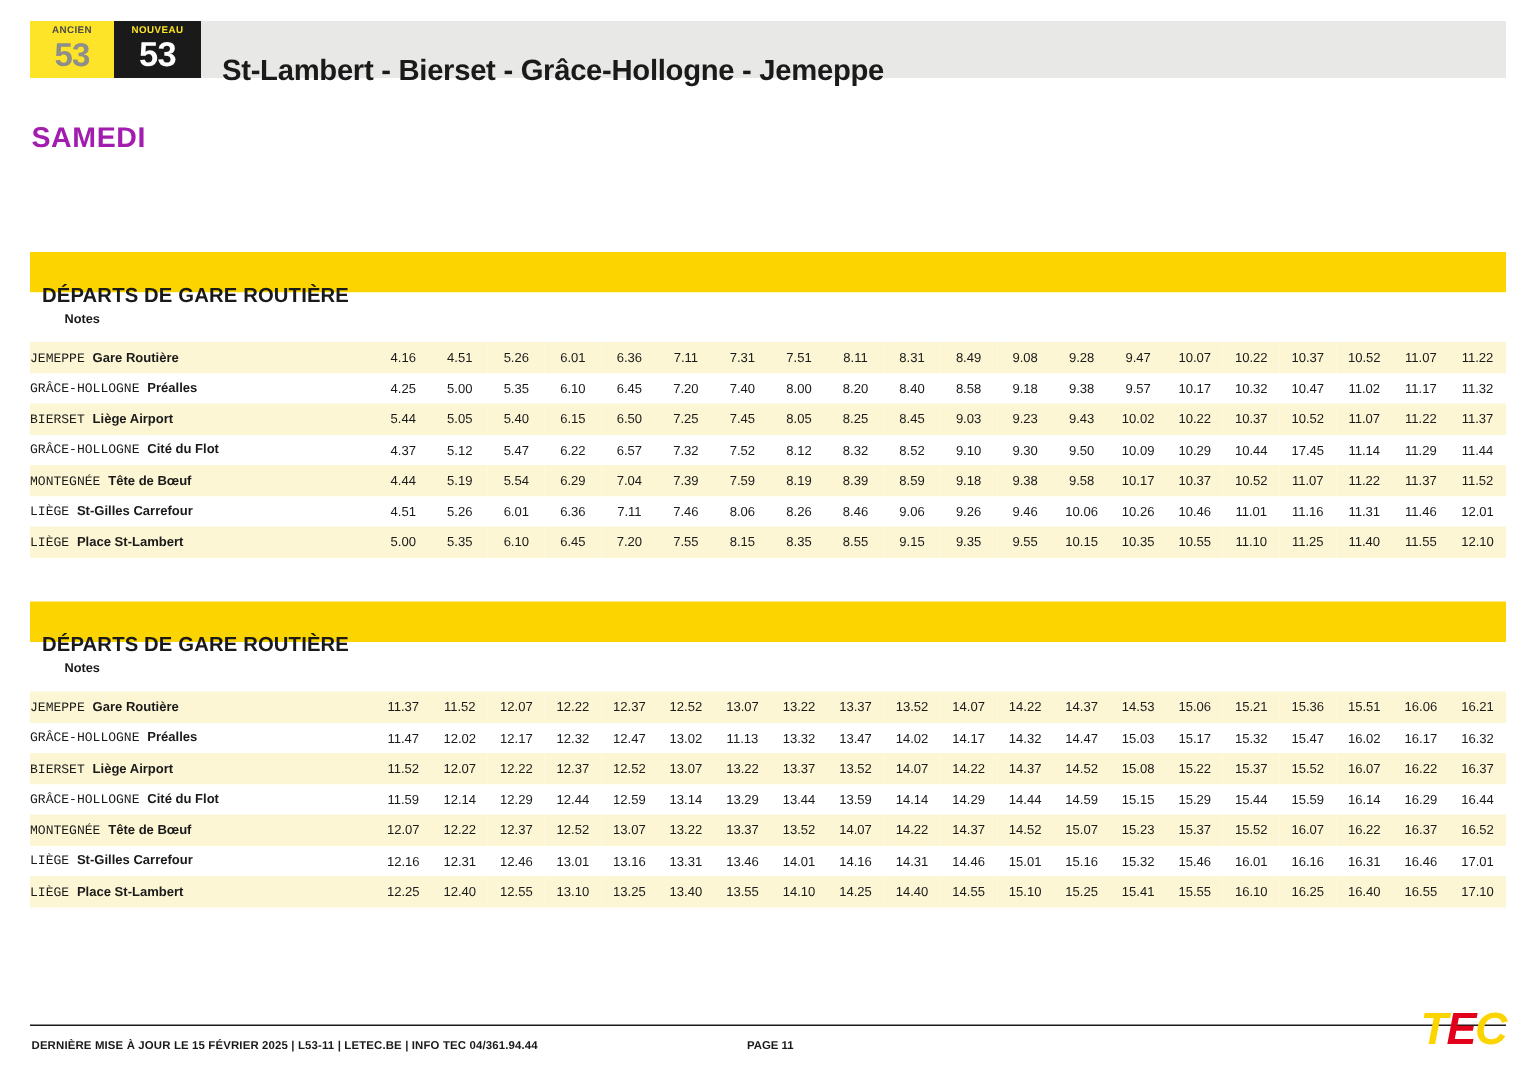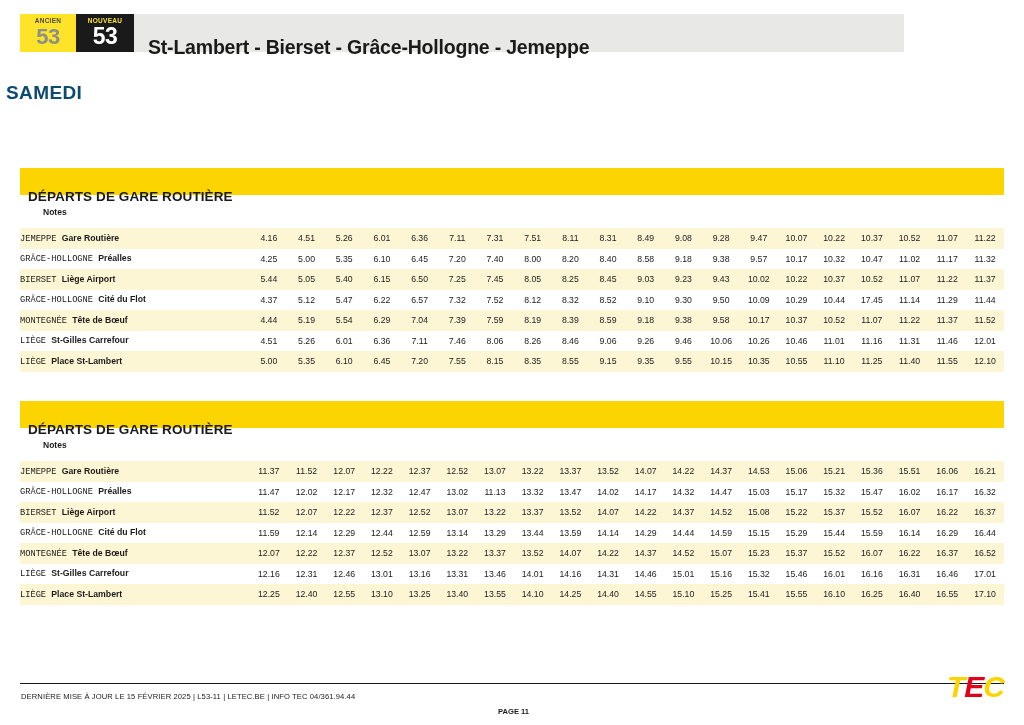--- a/index.html
+++ b/index.html
@@ -13,21 +13,21 @@
     position: relative;
     width: 1024px; height: 725px;
     background: #ffffff;
     overflow: hidden;
   }
 
   
   .header {
     position: absolute;
     left: 20px; top: 14px;
-    width: 884px; height: 38px;
+    width: 984px; height: 38px;
     background: #e8e8e6;
     display: flex;
     align-items: stretch;
   }
   .badge-old {
     width: 56px;
     background: #fde428;
     display: flex; flex-direction: column;
     align-items: center; justify-content: center;
     line-height: 1;
@@ -64,24 +64,24 @@
     font-size: 19.5px;
     font-weight: 700;
     color: #1a1a1a;
     letter-spacing: -0.2px;
     margin-top: 29px;
   }
 
   
   .day-label {
     position: absolute;
-    left: 6px; top: 82px;
+    left: 21px; top: 82px;
     font-size: 19px;
     font-weight: 700;
-    color: #0c4a6e;
+    color: #a21caf;
     letter-spacing: .4px;
   }
 
   
   .table-block { position: absolute; left: 20px; width: 984px; }
   #block-1 { top: 168px; }
   #block-2 { top: 401px; }
 
   .tbl-head {
     background: #fcd500;
@@ -140,27 +140,27 @@
   .footer-rule {
     position: absolute;
     left: 20px; top: 683px;
     width: 984px; height: 1px;
     background: #1a1a1a;
   }
   .footer-left {
     position: absolute;
     left: 21px; top: 692px;
     font-size: 7.6px;
-    font-weight: 400;
+    font-weight: 700;
     color: #1a1a1a;
     letter-spacing: .1px;
   }
   .footer-page {
     position: absolute;
-    left: 498px; top: 707px;
+    left: 498px; top: 692px;
     font-size: 7.6px;
     font-weight: 700;
     color: #1a1a1a;
   }
   .tec-logo {
     position: absolute;
     right: 20px; top: 672px;
     display: flex;
     align-items: flex-end;
     line-height: 1;

